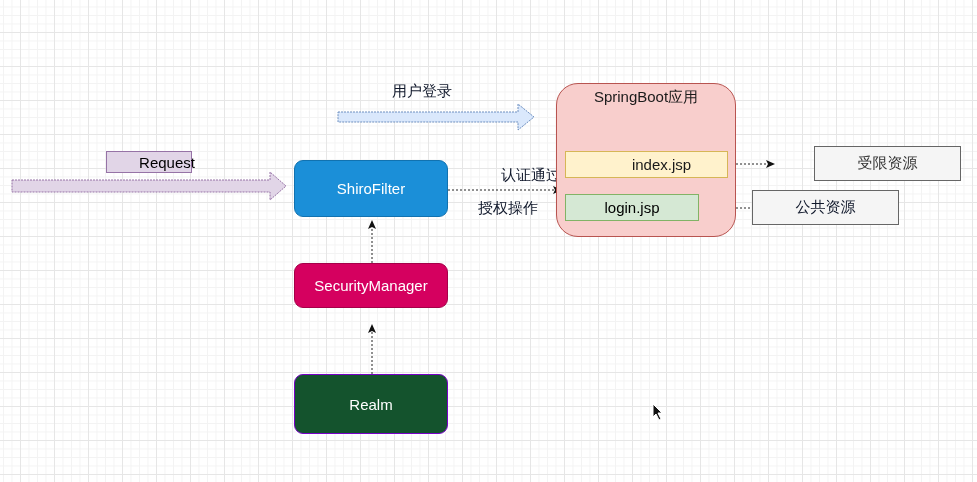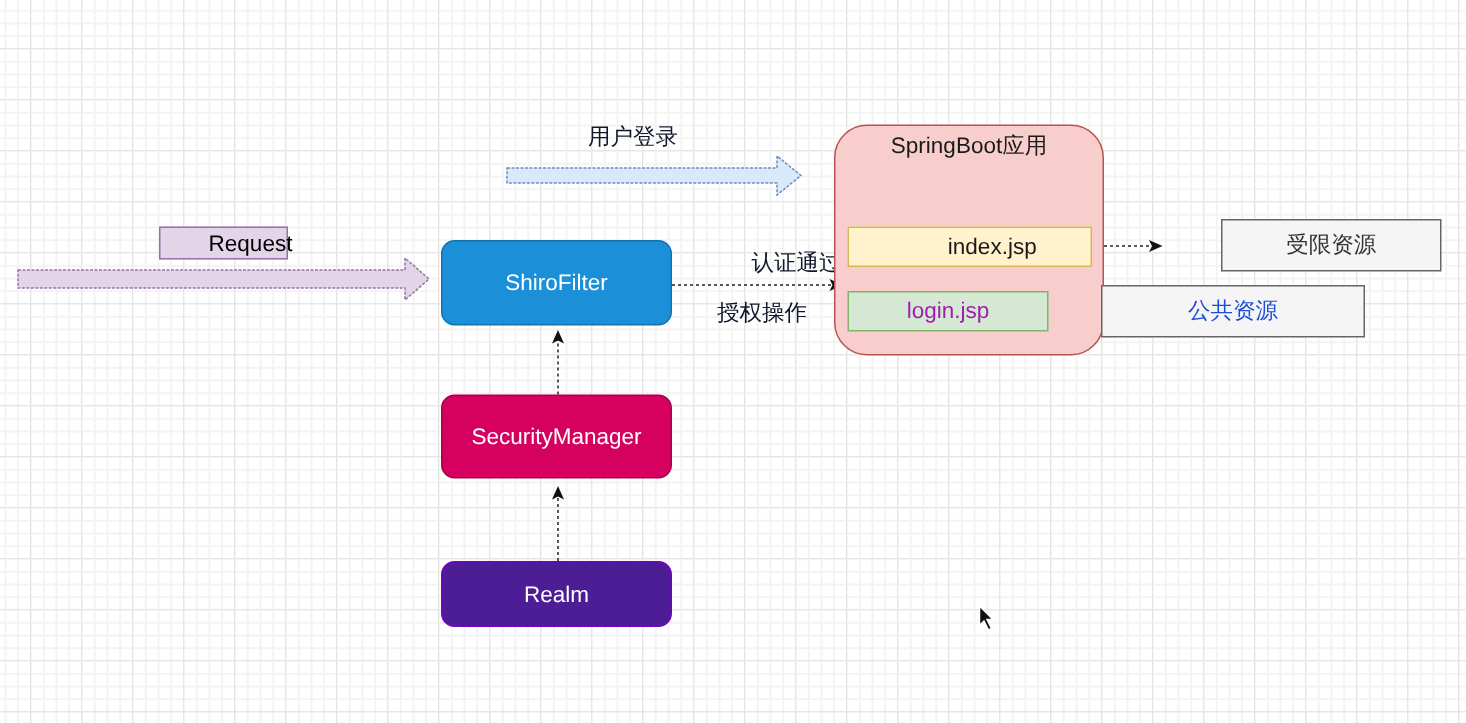--- a/index.html
+++ b/index.html
@@ -73,46 +73,46 @@
 <div class="node" style="left:106px;top:151px;width:86px;height:22px;background:#e1d5e7;border:1px solid #9673a6;padding-left:36px;">
   <span>Request</span>
 </div>
 
 <div class="label" style="left:392px;top:82px;">用户登录</div>
 
 <div class="node rounded white-text" style="left:294px;top:160px;width:154px;height:57px;background:#1b8fd8;border:1px solid #1172b0;">
   <span>ShiroFilter</span>
 </div>
 
-<div class="node rounded white-text" style="left:294px;top:263px;width:154px;height:56px;background:#d5005f;border:1px solid #a50049;">
+<div class="node rounded white-text" style="left:294px;top:263px;width:154px;height:45px;background:#d5005f;border:1px solid #a50049;">
   <span>SecurityManager</span>
 </div>
 
-<div class="node rounded white-text" style="left:294px;top:374px;width:154px;height:44px;background:#4c1d95;border:1px solid #7700c8;">
+<div class="node rounded white-text" style="left:294px;top:374px;width:154px;height:60px;background:#14532d;border:1px solid #7700c8;">
   <span>Realm</span>
 </div>
 
 <div class="label" style="left:501px;top:166px;">认证通过</div>
 <div class="label" style="left:478px;top:199px;">授权操作</div>
 
 <div class="abs" style="left:556px;top:83px;width:180px;height:154px;background:#f8cecc;border:1px solid #b85450;border-radius:22px;box-sizing:border-box;">
   <div class="abs" style="left:0;right:0;top:4px;text-align:center;font-size:15px;color:#1a1a1a;">SpringBoot应用</div>
 </div>
 
 <div class="node" style="left:565px;top:151px;width:163px;height:27px;background:#fff2cc;border:1px solid #d6b656;color:#1a1a1a;padding-left:30px;">
   <span>index.jsp</span>
 </div>
 
-<div class="node" style="left:565px;top:194px;width:134px;height:27px;background:#d5e8d4;border:1px solid #82b366;color:#a21caf;">
+<div class="node" style="left:565px;top:194px;width:134px;height:27px;background:#d5e8d4;border:1px solid #82b366;color:#000000;">
   <span>login.jsp</span>
 </div>
 
 <div class="node" style="left:774px;top:146px;width:147px;height:35px;background:#f5f5f5;border:1px solid #666666;color:#333;margin-left:40px;">
   <span>受限资源</span>
 </div>
 
-<div class="node" style="left:734px;top:190px;width:176px;height:35px;background:#f5f5f5;border:1px solid #666666;color:#1d4ed8;">
+<div class="node" style="left:752px;top:190px;width:147px;height:35px;background:#f5f5f5;border:1px solid #666666;color:#0f172a;">
   <span>公共资源</span>
 </div>
 
 <svg class="abs" style="left:652px;top:403px;width:12px;height:18px;" viewBox="0 0 12 18">
   <polygon points="1,1 1,14 4,11 7,17 9,16 6,10 10,10" fill="#111" stroke="#fff" stroke-width="1"></polygon>
 </svg>
 
 </body></html>

